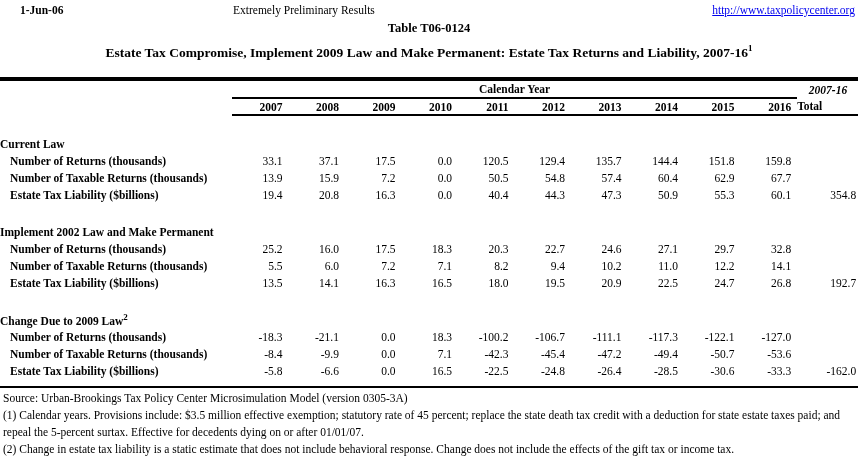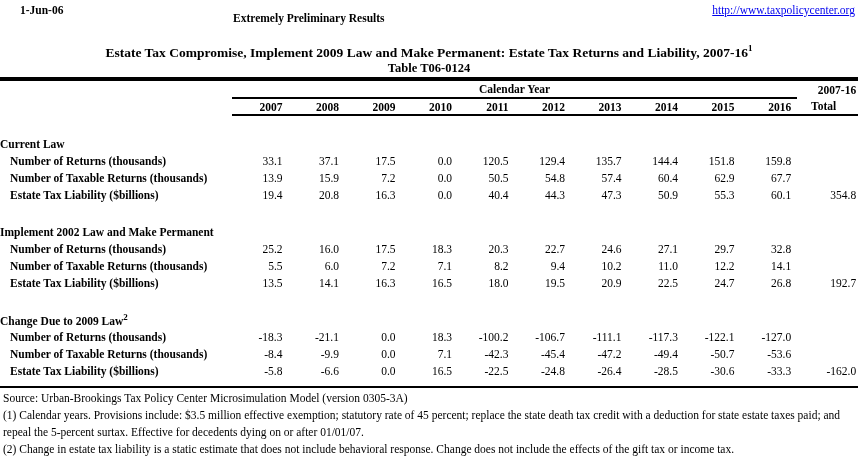--- a/index.html
+++ b/index.html
@@ -10,30 +10,30 @@
     font-family: "Liberation Serif", "DejaVu Serif", serif;
     overflow: hidden;
   }
   .header-area { position: relative; height: 77px; }
   .date {
     position: absolute; left: 20px; top: 4px;
     font-weight: bold; font-size: 11.5px;
   }
   .status {
     position: absolute; left: 233px; top: 4px;
-    font-weight: bold; font-size: 11.5px; margin-top: 8px;
+    font-weight: normal; font-size: 11.5px;
   }
   .link {
     position: absolute; right: 3px; top: 4px;
     font-size: 11.5px; color: #0000ee; text-decoration: underline;
     cursor: pointer;
   }
   .table-number {
     position: absolute; top: 21px; left: 0; width: 100%;
-    text-align: center; font-weight: bold; font-size: 12.5px; margin-top: 40px;
+    text-align: center; font-weight: bold; font-size: 12.5px;
   }
   .doc-title {
     position: absolute; top: 43px; left: 0; width: 100%;
     text-align: center; font-weight: bold; font-size: 13.5px;
   }
   .doc-title sup, .section-title sup { font-size: 9px; }
   .double-rule {
     height: 2px;
     border-top: 2px solid #000;
     border-bottom: 2px solid #000;
@@ -43,27 +43,27 @@
     font-size: 11.5px;
   }
   col.c-label { width: 232px; }
   col.c-year  { width: 56.5px; }
   col.c-total { width: 61px; }
   th, td { padding: 0; height: 17px; vertical-align: middle; font-weight: normal; }
   th.cy {
     text-align: center; font-weight: bold;
     border-bottom: 2px solid #000;
   }
-  th.total-h1 { text-align: right; font-weight: bold; padding-right: 2px; }
+  th.total-h1 { text-align: right; font-weight: bold; padding-right: 11px; font-style: italic; }
   th.year-h {
     text-align: right; font-weight: bold; padding-right: 6px;
     border-bottom: 2px solid #000;
   }
   th.total-h2 {
-    text-align: center; font-weight: bold; padding-right: 8px;
+    text-align: left; font-weight: bold; padding-right: 8px;
     border-bottom: 2px solid #000;
   }
   td.section-title { font-weight: bold; }
   td.row-label { font-weight: bold; padding-left: 10px; margin-top: 47px; }
   td.num { text-align: right; padding-right: 6px; }
   td.num.total { padding-right: 2px; }
   tr.spacer td { height: 20px; }
   .bottom-rule { border-top: 2px solid #000; margin-top: 7px; }
   .footnotes { padding: 2px 3px 0 3px; font-size: 11.5px; line-height: 17px; }
 </style>

